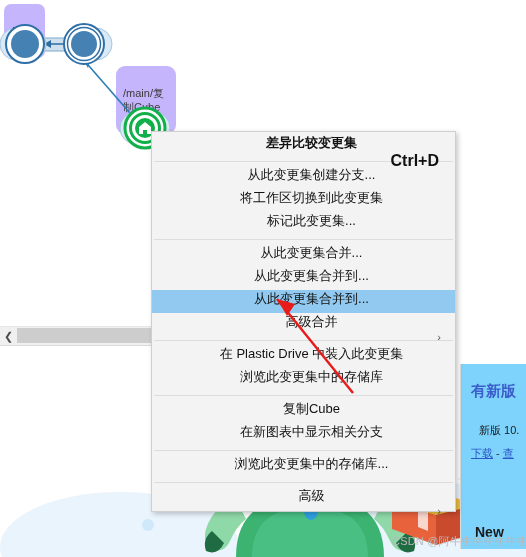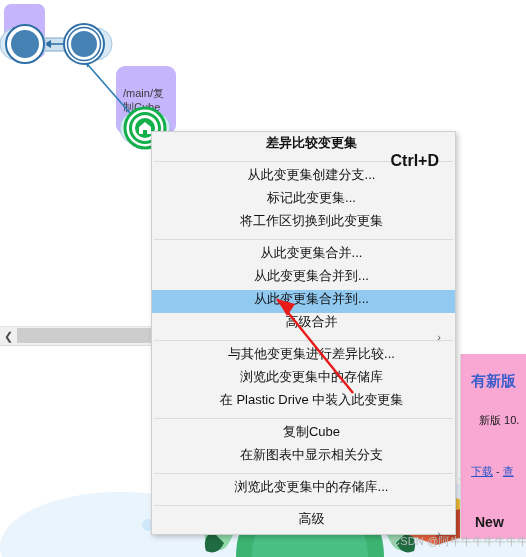--- a/index.html
+++ b/index.html
@@ -29,27 +29,27 @@
   #hscroll .arrow{
     position:absolute;left:0;top:0;width:17px;height:18px;background:#f0f0f0;
     display:flex;align-items:center;justify-content:center;color:#4d4d4d;font-size:11px;
   }
   #hscroll .thumb{
     position:absolute;left:17px;top:1px;width:425px;height:15px;background:#cdcdcd;
   }
 
   
   #update-panel{
-    position:absolute;left:460px;top:354px;width:66px;height:185px;
-    background:#f9a8d4;border-left:1px solid #dcdcdc;
+    position:absolute;left:460px;top:364px;width:66px;height:185px;
+    background:#7dd3fc;border-left:1px solid #dcdcdc;
     box-sizing:border-box;padding:18px 0 0 10px;overflow:hidden;
   }
   .up-title{color:#3b5ecb;font-size:15px;font-weight:bold;white-space:nowrap;}
   .up-version{color:#1a1a1a;font-size:11px;font-weight:normal;white-space:nowrap;margin-top:22px;margin-left:8px;}
-  .up-links{font-size:11px;white-space:nowrap;margin-top:36px;color:#333;}
+  .up-links{font-size:11px;white-space:nowrap;margin-top:8px;color:#333;}
   .up-links a{color:#2b57c9;text-decoration:underline;}
   .up-new{position:absolute;left:14px;top:160px;font-size:14px;font-weight:bold;color:#1a1a1a;}
 
   
   #context-menu{
     position:absolute;left:151px;top:131px;width:305px;
     background:#f3f3f3;border:1px solid #cfcfcf;
     box-shadow:2px 2px 5px rgba(0,0,0,.22);
     padding:2px 0 1px 0;box-sizing:border-box;
   }
@@ -158,48 +158,45 @@
 <div id="context-menu">
     <div class="mi bold">
       <span class="lbl">差异比较变更集</span>
       <span class="shortcut">Ctrl+D</span>
     </div>
     <div class="sep"></div>
     <div class="mi">
       <span class="lbl">从此变更集创建分支...</span>
     </div>
     <div class="mi">
+      <span class="lbl">将工作区切换到此变更集</span>
+    </div>
+    <div class="mi">
       <span class="lbl">标记此变更集...</span>
-    </div>
-    <div class="mi">
-      <span class="lbl">将工作区切换到此变更集</span>
     </div>
     <div class="sep"></div>
     <div class="mi">
       <span class="lbl">从此变更集合并...</span>
     </div>
     <div class="mi">
       <span class="lbl">从此变更集合并到...</span>
     </div>
     <div class="mi selected">
       <span class="lbl">从此变更集合并到...</span>
     </div>
     <div class="mi">
       <span class="lbl">高级合并</span>
       <span class="submenu-arrow">›</span>
     </div>
     <div class="sep"></div>
     <div class="mi">
-      <span class="lbl">与其他变更集进行差异比较...</span>
+      <span class="lbl">在 Plastic Drive 中装入此变更集</span>
     </div>
     <div class="mi">
       <span class="lbl">浏览此变更集中的存储库</span>
-    </div>
-    <div class="mi">
-      <span class="lbl">在 Plastic Drive 中装入此变更集</span>
     </div>
     <div class="sep"></div>
     <div class="mi">
       <span class="lbl">复制Cube</span>
     </div>
     <div class="mi">
       <span class="lbl">在新图表中显示相关分支</span>
     </div>
     <div class="sep"></div>
     <div class="mi">

